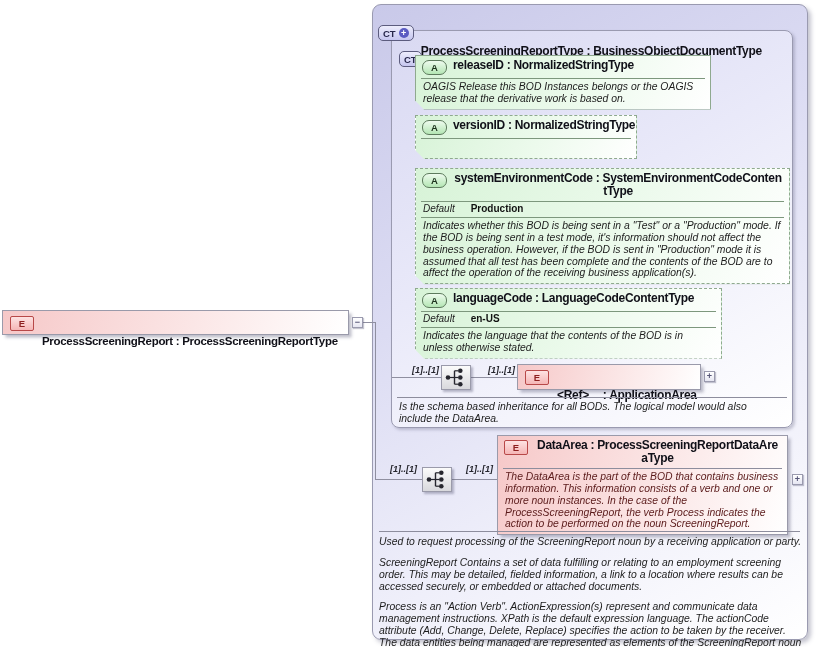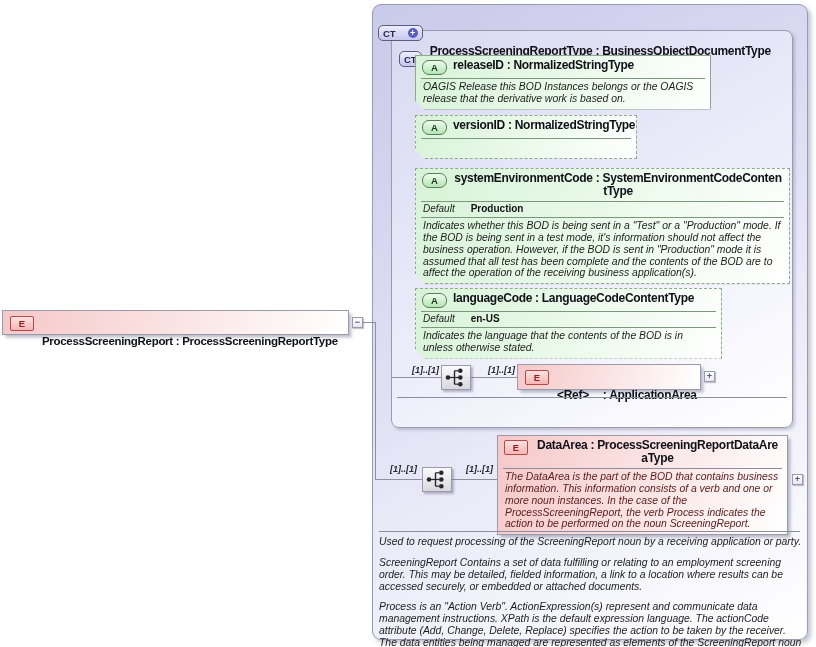--- a/index.html
+++ b/index.html
@@ -49,21 +49,21 @@
     display:inline-flex;align-items:center;justify-content:center;margin-top:1px;
   }
   .icon-a{
     width:23px;height:13px;border:1px solid #5d7a5d;border-radius:7px;flex:none;
     background:linear-gradient(#eefbee,#b4e6b4);color:#1e331e;font-size:9.5px;font-weight:bold;
     display:inline-flex;align-items:center;justify-content:center;margin-top:1px;
   }
   .icon-ct{
     height:14px;padding:0 4px;border:1px solid #5c5c7e;border-radius:5px;flex:none;
     background:linear-gradient(#ededfc,#c6c6ef);color:#26264a;font-size:9.5px;font-weight:bold;
-    display:inline-flex;align-items:center;justify-content:center;gap:12px;
+    display:inline-flex;align-items:center;justify-content:center;gap:3px;
   }
   .plus-circle{
     width:10px;height:10px;border-radius:50%;background:#5b5bc2;color:#ffffff;
     font-size:9px;font-weight:bold;display:inline-flex;align-items:center;justify-content:center;line-height:10px;
   }
   
   .sq-btn{
     width:11px;height:11px;border:1px solid #9a9aae;background:linear-gradient(#ffffff,#e6e6f2);
     color:#555577;font-size:9px;font-weight:bold;line-height:9px;text-align:center;z-index:3;
     box-shadow:1px 1px 1px rgba(90,90,120,.35);padding:0;
@@ -183,20 +183,21 @@
   <span class="abs occurs" style="left:488px;top:365px;">[1]..[1]</span>
 
   <div class="abs node ebox" style="left:517px;top:364px;width:184px;height:26px;display:flex;align-items:center;gap:8px;padding-left:7px;">
     <span class="icon-e">E</span>
     <span class="title" style="font-size:12px;">&lt;Ref&gt;</span>
     <span class="title" style="font-size:12px;margin-left:6px;">: ApplicationArea</span>
   </div>
   <button class="abs sq-btn" style="left:704px;top:371px;">+</button>
 
   <div class="abs" style="left:397px;top:397px;width:390px;border-top:1px solid #8d8d9d;z-index:2;"></div>
+  <div class="abs ann" style="left:392px;top:399px;width:396px;z-index:2;">Is the schema based inheritance for all BODs. The logical model would also include the DataArea.</div>
 
   <span class="abs occurs" style="left:390px;top:464px;">[1]..[1]</span>
   <div class="abs seq" style="left:422px;top:467px;">
     <svg width="26" height="21" viewBox="0 0 26 21">
       <circle cx="5" cy="10.5" r="2.3" fill="#26262e"></circle>
       <line x1="7" y1="10.5" x2="11.5" y2="10.5" stroke="#26262e" stroke-width="1.2"></line>
       <line x1="11.5" y1="3.8" x2="11.5" y2="17.2" stroke="#26262e" stroke-width="1.4"></line>
       <line x1="11.5" y1="3.8" x2="15" y2="3.8" stroke="#26262e" stroke-width="1.2"></line>
       <line x1="11.5" y1="10.5" x2="15" y2="10.5" stroke="#26262e" stroke-width="1.2"></line>
       <line x1="11.5" y1="17.2" x2="15" y2="17.2" stroke="#26262e" stroke-width="1.2"></line>

